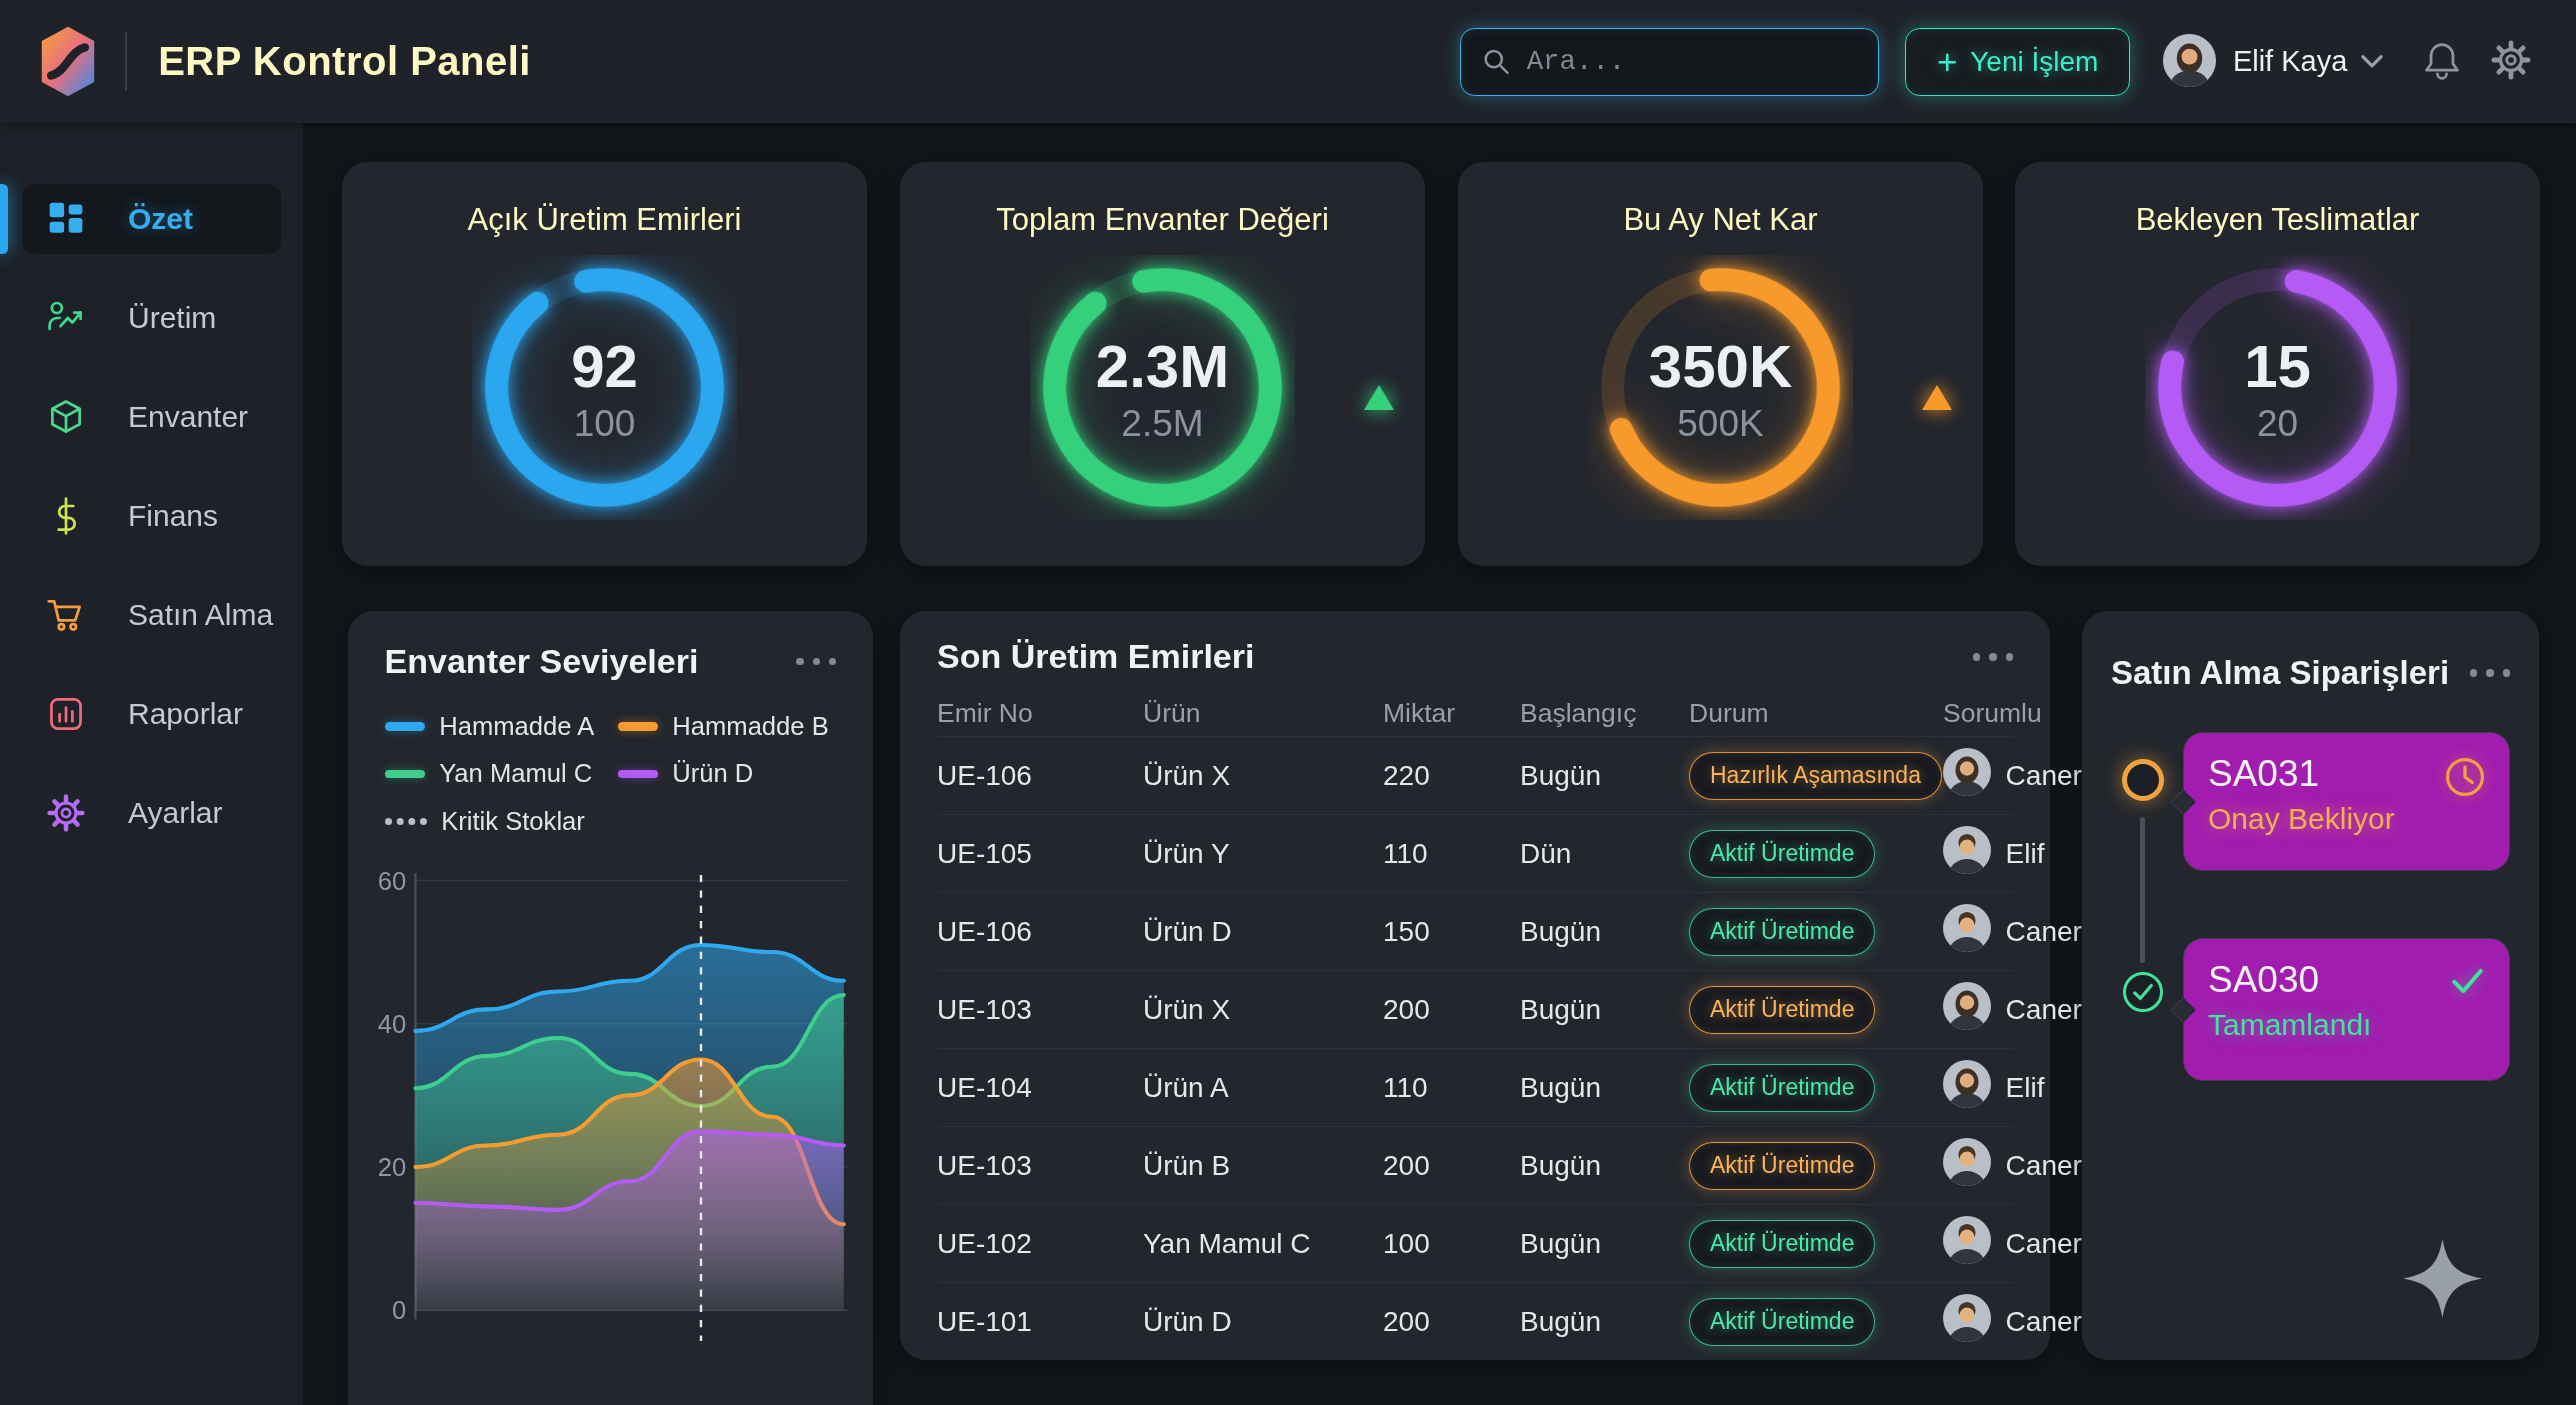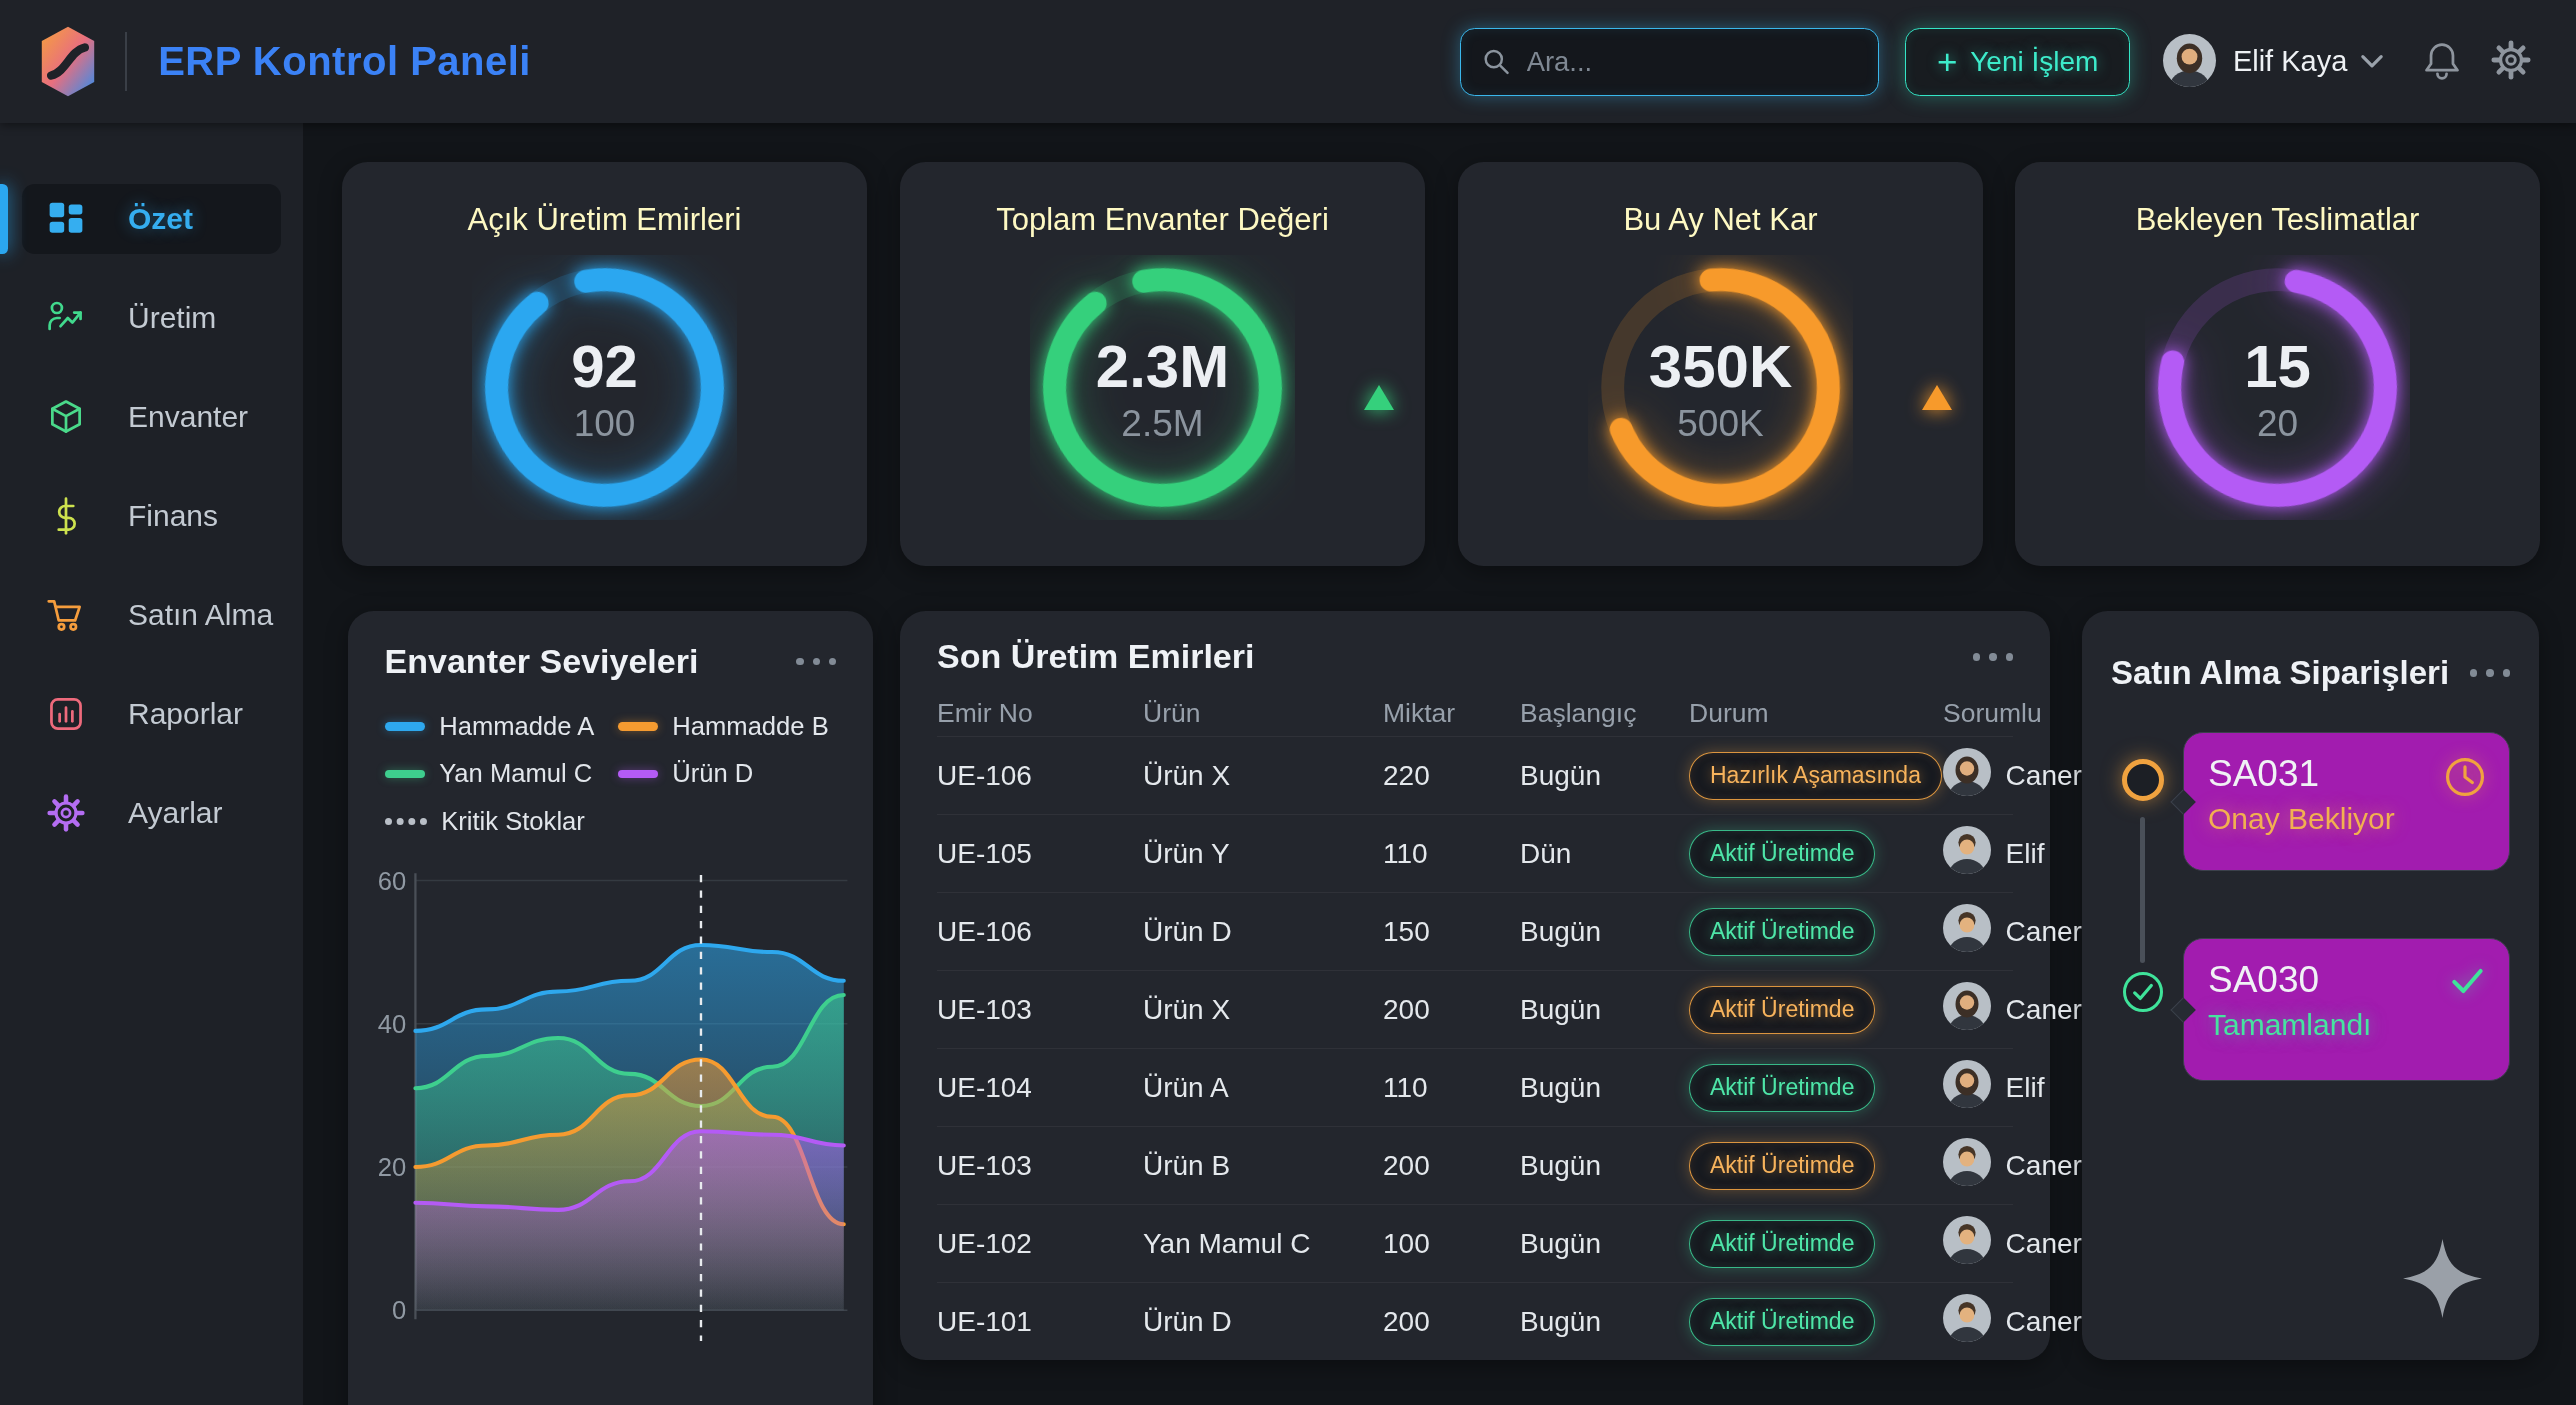--- a/index.html
+++ b/index.html
@@ -5,27 +5,27 @@
   * { margin:0; padding:0; box-sizing:border-box; }
   html,body { width:2576px; height:1405px; background:#101317; overflow:hidden;
     font-family:"Liberation Sans","DejaVu Sans",sans-serif; color:#e8ebef; }
 
   
   .topbar { position:absolute; left:0; top:0; width:2576px; height:123px;
     background:#1f2228; display:flex; align-items:center; padding:0 44px 0 38px;
     box-shadow:0 1.8px 9.1px rgba(0,0,0,.45); z-index:5; }
   .logo { width:60px; height:73px; flex:0 0 auto; }
   .brand-divider { width:1.8px; height:59px; background:#3a3f47; margin:0 31px 0 27.4px; }
-  .app-title { font-size:40px; font-weight:bold; letter-spacing:0.5px; color:#3b82f6; }
+  .app-title { font-size:40px; font-weight:bold; letter-spacing:0.5px; color:#fef9c3; }
   .topbar-spacer { flex:1; }
   .searchbox { width:419px; height:68px; border:1.8px solid #3ab7ec; border-radius:14.6px;
     background:#14171c; display:flex; align-items:center; padding:0 18.3px;
     box-shadow:0 0 18.3px rgba(58,183,236,.40), inset 0 0 12.8px rgba(58,183,236,.10); }
   .searchbox input { background:transparent; border:none; outline:none; color:#4d7c0f;
-    font-size:27.4px; width:100%; margin-left:14.6px; font-family:Liberation Sans, sans-serif; }
+    font-size:27.4px; width:100%; margin-left:14.6px; font-family:Liberation Mono, monospace; }
   .searchbox input::placeholder { color:#7f8893; }
   .new-btn { margin-left:25.6px; height:68px; padding:0 31px; border:1.8px solid #34e6c6;
     border-radius:14.6px; color:#3deccb; background:rgba(18,24,26,.55); font-size:28px;
     display:flex; align-items:center; gap:12.8px; cursor:pointer;
     box-shadow:0 0 20px rgba(52,230,198,.35), inset 0 0 11px rgba(52,230,198,.10);
     text-shadow:0 0 12.8px rgba(52,230,198,.55); }
   .new-btn .plus { font-size:35px; line-height:1; }
   .user-group { display:flex; align-items:center; margin-left:33px; }
   .user-name { font-size:29px; color:#eef1f4; margin:0 12.8px 0 16.5px; }
   .chev { margin-right:9.1px; }

